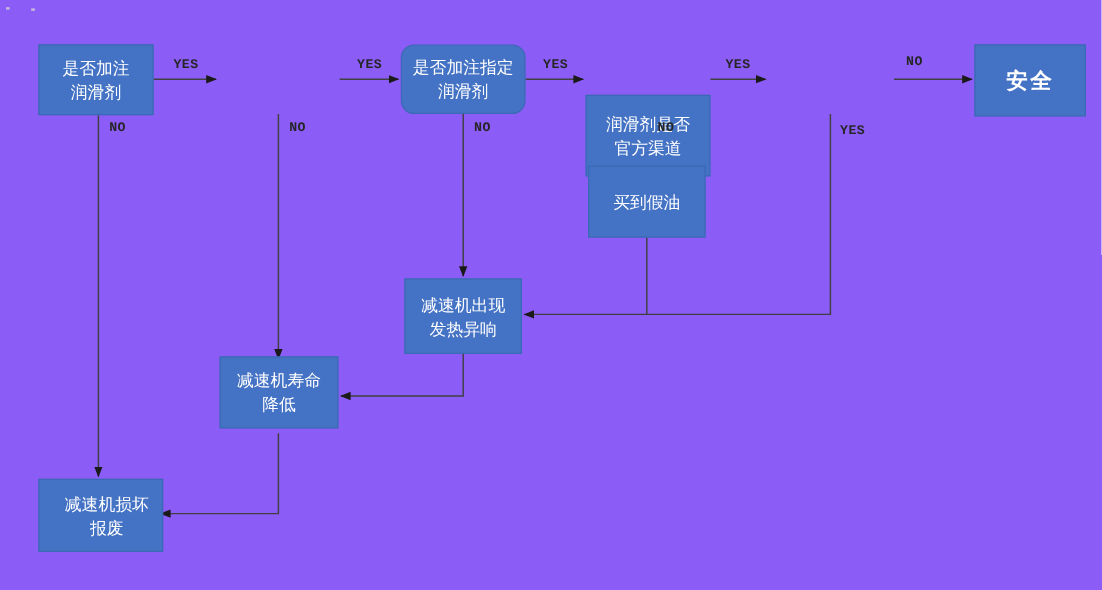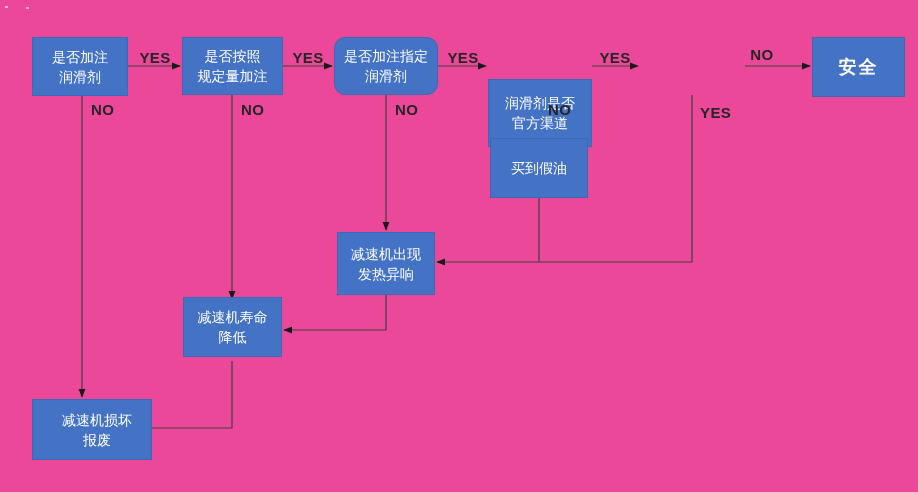--- a/index.html
+++ b/index.html
@@ -1,34 +1,34 @@
 <!DOCTYPE html>
 <html><head>
 <meta charset="utf-8">
 <style>
   html,body{margin:0;padding:0;background:#ffffff;}
   body{font-family:"Liberation Sans","DejaVu Sans",sans-serif;}
-  .canvas{position:relative;width:918px;height:492px;background:#ec4899;overflow:hidden;}
+  .canvas{position:relative;width:918px;height:492px;background:#8b5cf6;overflow:hidden;}
   .wires{position:absolute;left:0;top:0;width:918px;height:492px;}
   .node{
     position:absolute;
     background:#4472c4;
     border:1px solid #3c69b5;
     color:#ffffff;
     display:flex;align-items:center;justify-content:center;
     text-align:center;
     font-size:14px;line-height:20px;
     white-space:pre-line;
     box-sizing:border-box;
   }
   .node.safe{font-size:18px;font-weight:700;letter-spacing:2px;line-height:24px;}
   .edge-label{
     position:absolute;
-    font-size:15px;font-weight:700;color:#262626;
-    letter-spacing:0.4px;white-space:nowrap;
+    font-size:11px;font-weight:700;color:#262626;
+    letter-spacing:0.4px;white-space:nowrap;font-family:Liberation Mono, monospace;
   }
   .edge-label.centered{width:40px;text-align:center;}
   .speck{position:absolute;width:3px;height:2px;background:#d4d4d4;opacity:0.8;}
 </style>
 </head>
 <body>
 
 <div class="canvas">
 
   <div class="speck" style="left:5px;top:6px;"></div>
@@ -53,41 +53,39 @@
       <path d="M692,95 V262 H437" marker-end="url(#arr)"></path>
       <path d="M539,198 V262"></path>
       <path d="M386,295 V330 H284" marker-end="url(#arr)"></path>
       <path d="M232,361 V428 H134" marker-end="url(#arr)"></path>
     </g>
   </svg>
 
   <div class="node" style="left:32px;top:37px;width:96px;height:59px;">是否加注
 润滑剂</div>
 
-  <div class="node" style="left:182px;top:37px;width:101px;height:58px;">是否按照
-规定量加注</div>
 
   <div class="node" style="left:334px;top:37px;width:104px;height:58px;border-radius:11px;">是否加注指定
 润滑剂</div>
 
   <div class="node" style="left:488px;top:37px;width:104px;height:68px;margin-top:42px;">润滑剂是否
 官方渠道</div>
 
 
   <div class="node safe" style="left:812px;top:37px;width:93px;height:60px;">安全</div>
 
   <div class="node" style="left:490px;top:138px;width:98px;height:60px;">买到假油</div>
 
   <div class="node" style="left:337px;top:232px;width:98px;height:63px;">减速机出现
 发热异响</div>
 
   <div class="node" style="left:183px;top:297px;width:99px;height:60px;">减速机寿命
 降低</div>
 
-  <div class="node" style="left:32px;top:399px;width:120px;height:61px;padding-left:10px;">减速机损坏
+  <div class="node" style="left:32px;top:399px;width:104px;height:61px;padding-left:10px;">减速机损坏
 报废</div>
 
   <div class="edge-label centered" style="left:135px;top:49px;">YES</div>
 
   <div class="edge-label centered" style="left:288px;top:49px;">YES</div>
 
   <div class="edge-label centered" style="left:443px;top:49px;">YES</div>
 
   <div class="edge-label centered" style="left:595px;top:49px;">YES</div>
 

